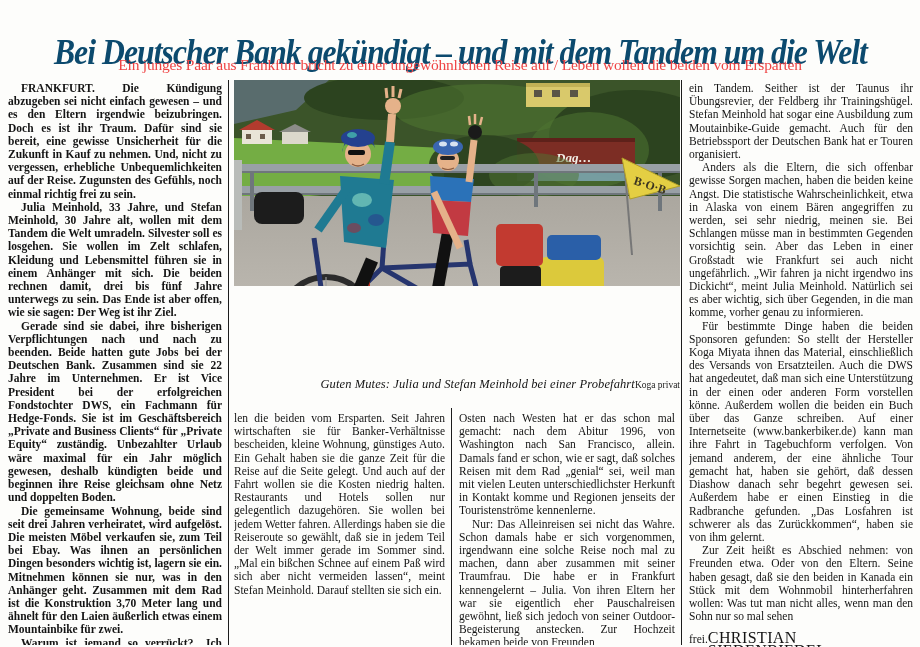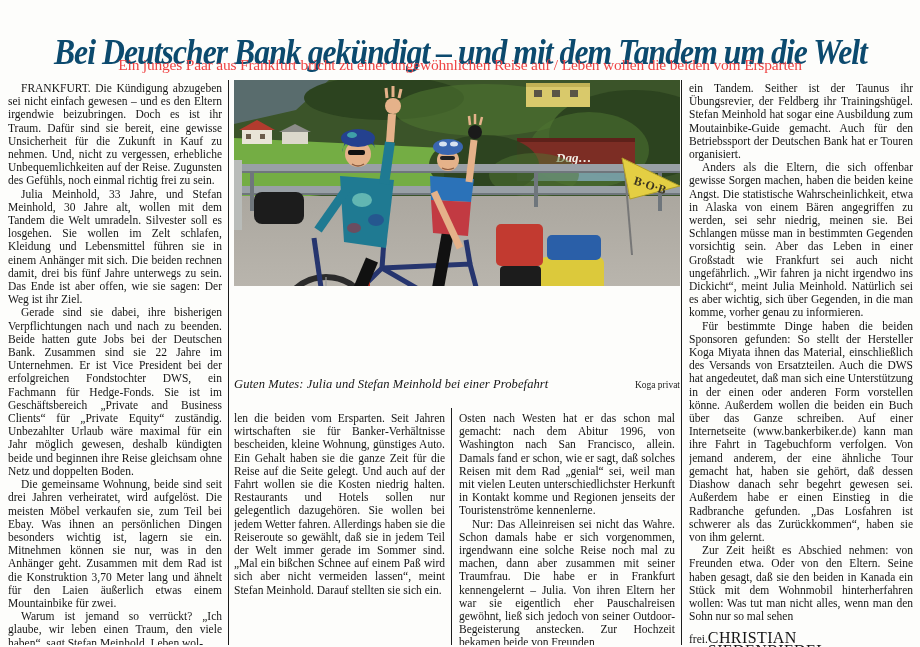--- a/index.html
+++ b/index.html
@@ -27,36 +27,36 @@
     position:absolute; top:56px; left:0; right:0; text-align:center;
     font-size:15.5px; letter-spacing:-0.2px; color:#ef4444;
   }
   .col{
     position:absolute; top:82px; height:563px; overflow:hidden;
     font-size:11.5px; line-height:13.2px; text-align:justify;
     -webkit-hyphens:auto; hyphens:auto;
   }
   .col p{margin:0; text-indent:13px;}
   .col p.cont{text-indent:0;}
-  #col1{left:8px;   width:214px;}
+  #col1{left:8px;   width:214px;font-weight:bold;}
   #col2{left:234px; width:211px; top:412px; height:233px;}
   #col3{left:459px; width:216px; top:412px; height:233px;}
   #col4{left:689px; width:224px; height:548px;}
   .vrule{position:absolute; width:1px; background:#1c1c1c;}
   #rule-a{left:228px; top:80px; height:565px;}
   #rule-b{left:451px; top:408px; height:237px;}
   #rule-c{left:681px; top:80px; height:565px;}
   .photo{
     position:absolute; left:234px; top:80px; width:446px; height:206px;
     background:var(--forest); overflow:hidden;
   }
   .photo svg{display:block;}
   .caption-row{
     position:absolute; left:234px; top:377px; width:446px;
-    display:flex; justify-content:space-between; align-items:baseline;
+    display:flex; justify-content:flex-end; align-items:baseline;
   }
   .caption{font-style:italic; font-size:12.5px; letter-spacing:.1px;}
   .credit{font-size:9.5px; color:#222;}
   .byline-row{
     position:absolute; left:689px; top:631px; width:224px;
     display:flex; justify-content:space-between; align-items:baseline;
     font-size:11.5px; line-height:13.2px;
   }
   .byline{font-size:16px; letter-spacing:.4px;}
 </style>

